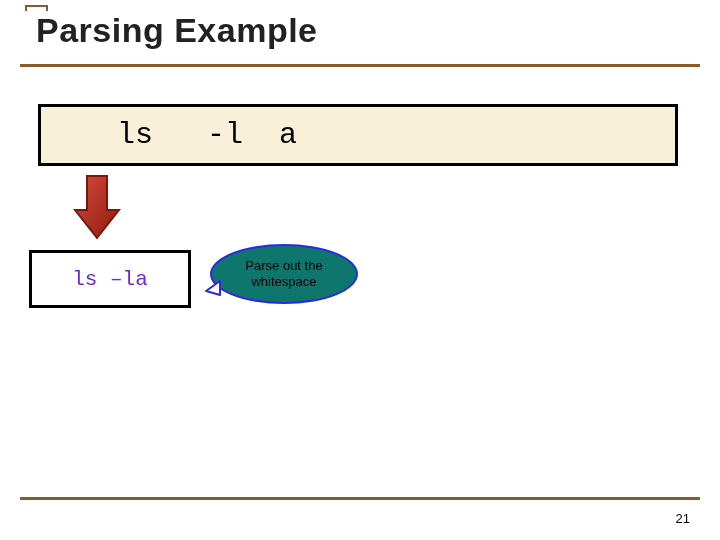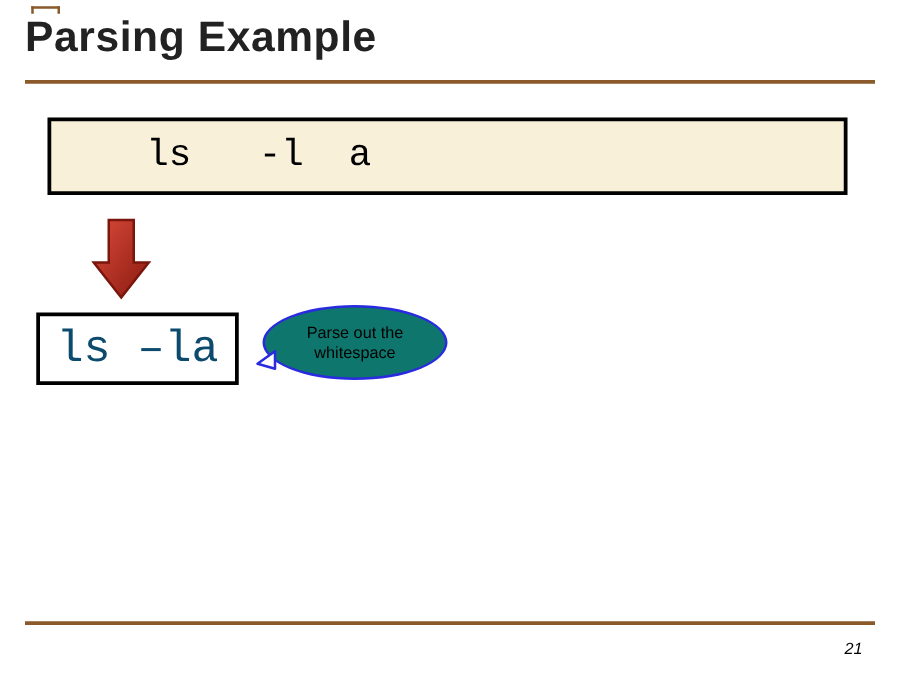--- a/index.html
+++ b/index.html
@@ -27,25 +27,26 @@
     top: 11px;
     right: 20px;
     border-bottom: 3px solid #8a5a2a;
     padding-bottom: 14px;
   }
   .title {
     font-size: 34px;
     font-weight: bold;
     color: #222;
     letter-spacing: 0.5px;
+    margin-left: 16px;
   }
   .code-box {
     position: absolute;
     left: 38px;
-    top: 94px;
+    top: 104px;
     width: 640px;
     height: 62px;
     background: #f8f0d8;
     border: 3px solid #000;
     display: flex;
     align-items: center;
     padding-left: 40px;
   }
   .code-box span {
     font-family: "Courier New", Courier, monospace;
@@ -67,22 +68,22 @@
     width: 162px;
     height: 58px;
     border: 3px solid #000;
     background: #fff;
     display: flex;
     align-items: center;
     justify-content: center;
   }
   .result-box span {
     font-family: "Courier New", Courier, monospace;
-    font-size: 36px;
-    color: #0c4a6e;
+    font-size: 21px;
+    color: #6d28d9;
   }
   .callout {
     position: absolute;
     left: 210px;
     top: 244px;
     width: 148px;
     height: 60px;
   }
   .bubble {
     width: 148px;
@@ -112,21 +113,20 @@
     right: 20px;
     bottom: 40px;
     border-top: 3px solid #8a5a2a;
   }
   .page-num {
     position: absolute;
     right: 30px;
     bottom: 14px;
     font-size: 13px;
     color: #000;
-    font-style: italic;
   }
 </style>
 </head>
 <body>
 
 <div class="tab"></div>
 
 <div class="title-wrap">
   <h1 class="title">Parsing Example</h1>
 </div>

